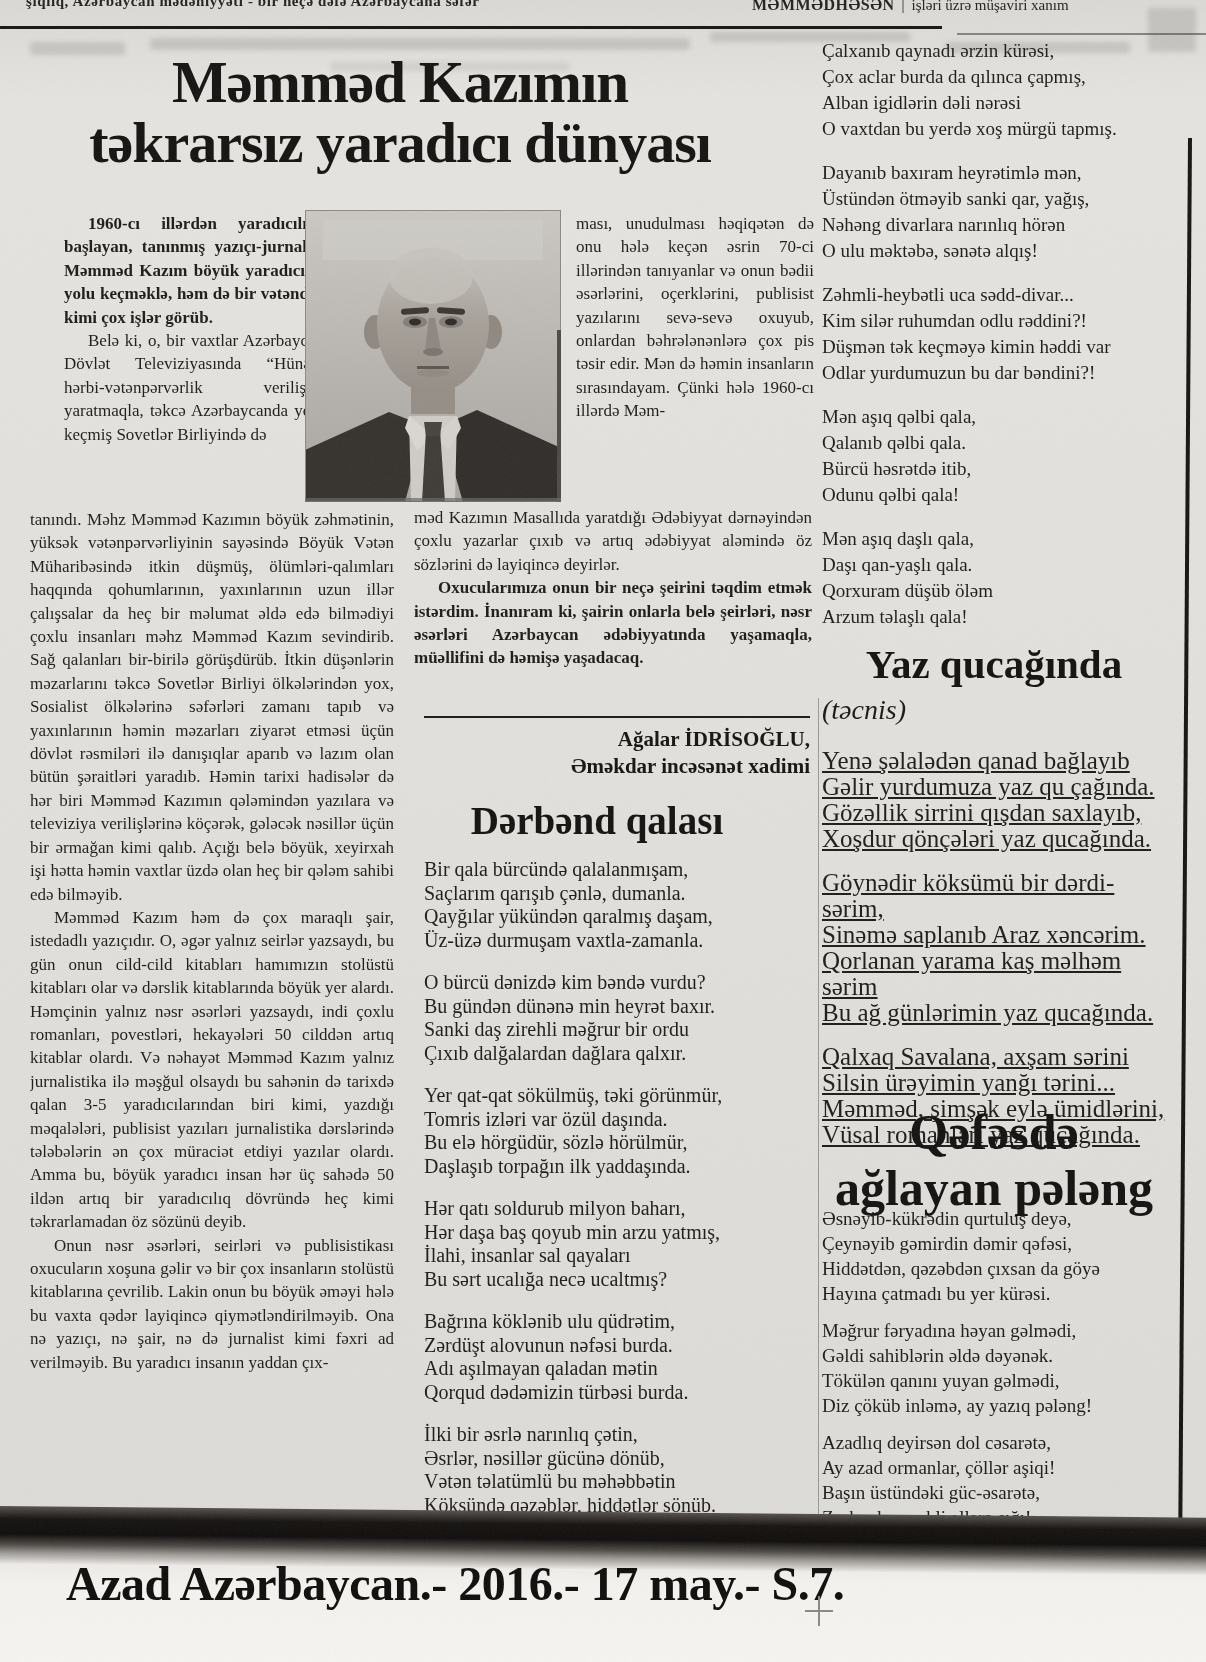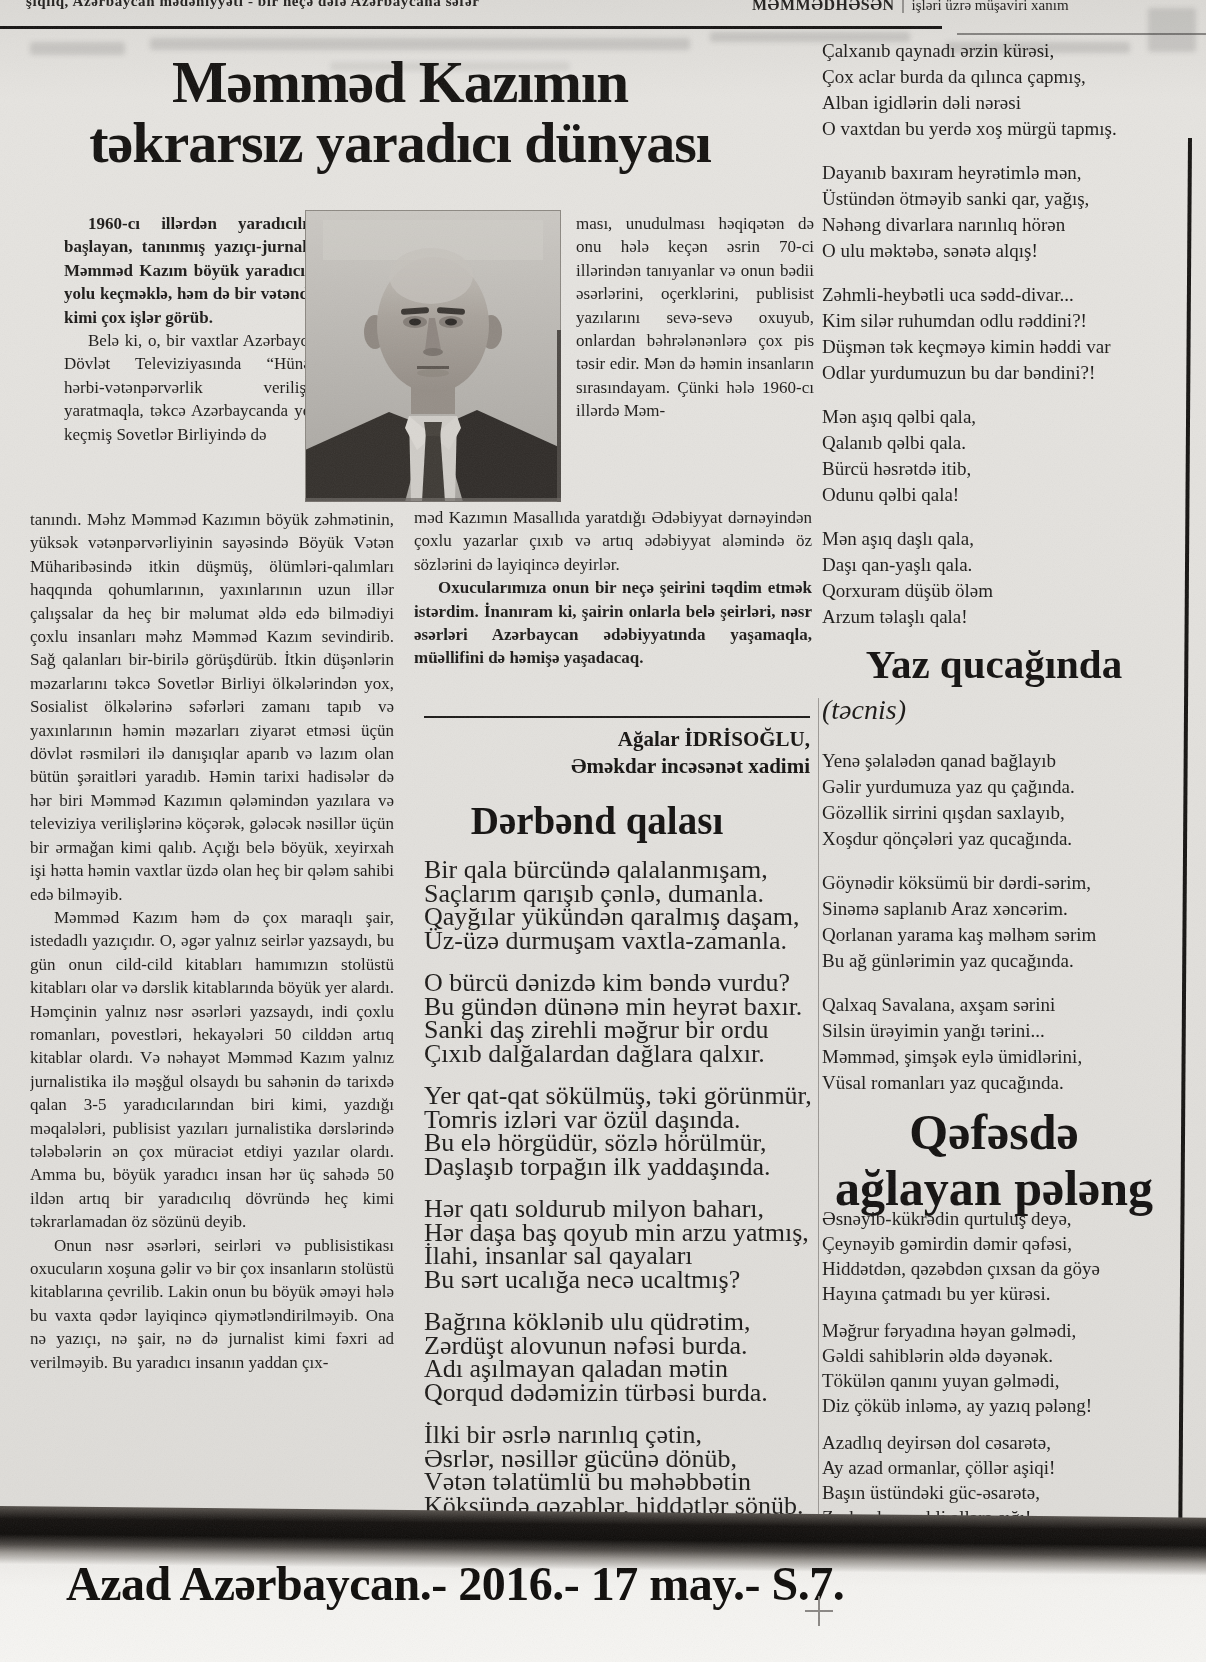--- a/index.html
+++ b/index.html
@@ -32,28 +32,28 @@
   .col2-wide{left:414px;top:506px;width:398px;}
   .col2-wide .boldp{font-weight:bold;}
   
   .photo{left:305px;top:210px;width:256px;height:292px;}
   
   .byline-rule{left:424px;top:716px;width:386px;height:2px;background:#1c1a18;}
   .byline{left:414px;top:726px;width:396px;text-align:right;font-weight:bold;font-size:21px;line-height:27px;color:#151311;}
   
   .poem-title{font-weight:bold;color:#131110;text-align:center;}
   .derbend-title{left:398px;top:798px;width:398px;font-size:39px;}
-  .poem{font-size:26px;line-height:23.5px;color:#1d1b19;}
+  .poem{font-size:20px;line-height:23.5px;color:#1d1b19;}
   .poem .stanza{margin:0 0 19px 0;}
   .derbend-body{left:424px;top:858px;width:390px;}
   .rightcol-poem{left:822px;top:38px;width:344px;font-size:19px;line-height:26px;}
   .rightcol-poem .stanza{margin:0 0 18px 0;}
   .yaz-title{left:822px;top:640px;width:344px;font-size:41px;}
   .yaz-subtitle{left:822px;top:694px;width:344px;font-style:italic;font-size:28px;color:#1a1816;}
-  .yaz-body{left:822px;top:748px;width:344px;font-size:19px;line-height:26px;}
+  .yaz-body{left:822px;top:748px;width:344px;font-size:25px;line-height:26px;text-decoration:underline;}
   .yaz-body .stanza{margin:0 0 18px 0;}
   .qefes-title{left:822px;top:1104px;width:344px;font-size:50px;line-height:56px;font-family:Liberation Serif, serif;}
   .qefes-body{left:822px;top:1206px;width:344px;font-size:19px;line-height:25px;}
   .qefes-body .stanza{margin:0 0 12px 0;}
   
   .gutter-line{left:818px;top:698px;width:1px;height:824px;background:#55514d;opacity:.5;}
   .edge-line{left:1188px;top:138px;width:4px;height:1402px;background:#161412;transform:rotate(.4deg);transform-origin:top left;}
   .band{left:-8px;top:1506px;width:1230px;height:58px;transform:rotate(.55deg);transform-origin:left top;
         background:linear-gradient(180deg,#55504b 0%,#14110f 22%,#0e0c0a 48%,#4d4945 66%,#9b9792 80%,rgba(233,231,227,0) 100%);}
   .bottom-zone{left:0;top:1546px;width:1206px;height:116px;background:linear-gradient(180deg,#e9e7e4 0%,#f4f3f0 35%,#f6f5f2 100%);}

